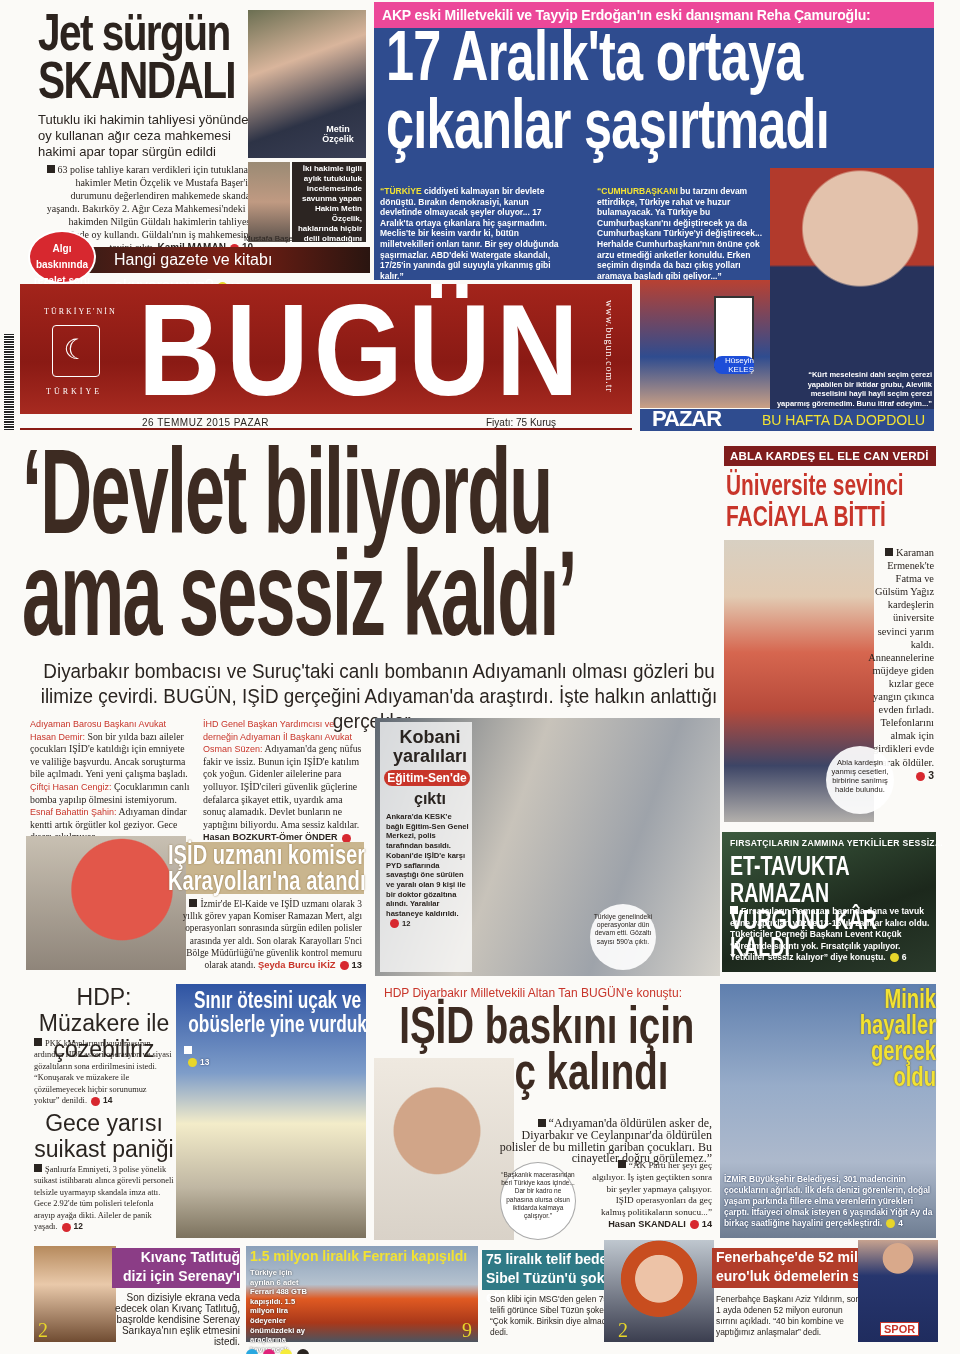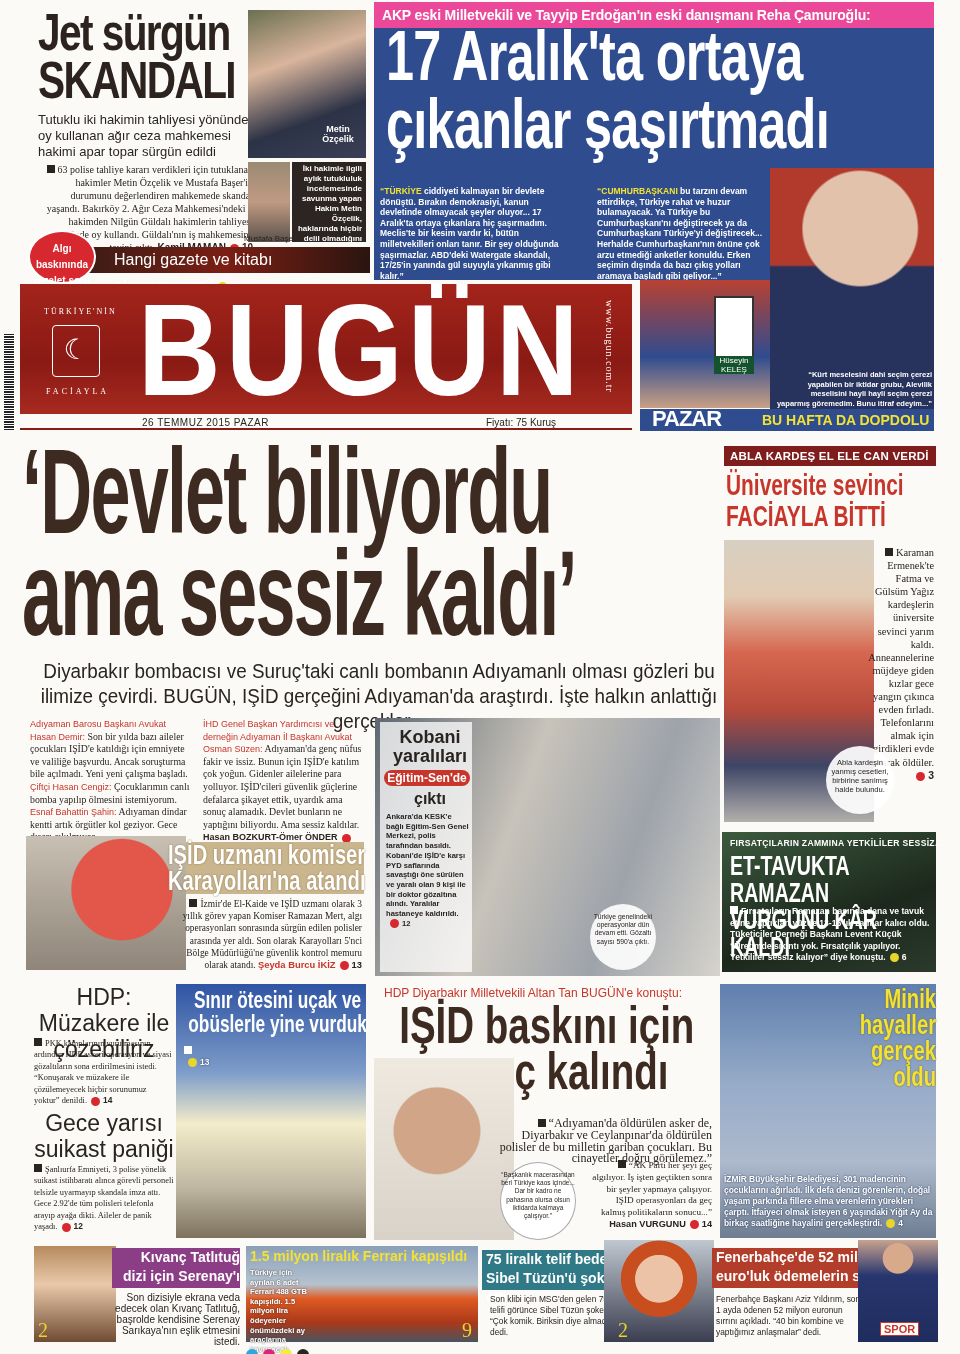--- a/index.html
+++ b/index.html
@@ -28,24 +28,24 @@
   
   #akp-bar { left: 374px; top: 2px; width: 560px; height: 26px; background: #ec4899; color: #fff; font-size: 14px; font-weight: bold; line-height: 26px; padding-left: 8px; letter-spacing: -0.2px; }
   #akp-panel { left: 374px; top: 28px; width: 560px; height: 252px; background: #2f4c8f; }
   #akp-title { left: 386px; top: 22px; color: #fff; font-size: 70px; line-height: 68px; letter-spacing: -1px; transform: scaleX(0.72); width: 760px; }
   #akp-col1 { left: 380px; top: 186px; width: 190px; color: #fff; font-size: 8.5px; line-height: 10.6px; font-weight: bold; }
   #akp-col2 { left: 597px; top: 186px; width: 170px; color: #fff; font-size: 8.5px; line-height: 10.6px; font-weight: bold; }
   .hl { color: #f2e233; }
   #reha-photo { left: 770px; top: 168px; width: 164px; height: 242px; background: radial-gradient(circle at 55% 25%, #e3c2ac 0 28%, transparent 29%), linear-gradient(180deg, #b23a2c 40%, #27335c 41%); }
   #kurt-quote { left: 776px; top: 370px; width: 156px; color: #fff; font-size: 7.5px; line-height: 9.5px; text-align: right; font-weight: bold; }
   #keles-photo { left: 714px; top: 296px; width: 40px; height: 72px; background: #fff; border: 2px solid #333; }
-  #keles-cap { left: 714px; top: 356px; width: 40px; font-size: 8px; text-align: center; color: #fff; background: #14532d; line-height: 9px; }
+  #keles-cap { left: 714px; top: 356px; width: 40px; font-size: 8px; text-align: right; color: #fff; background: #1d4ed8; line-height: 9px; border-radius: 8px; }
   #pazar-bar { left: 640px; top: 409px; width: 294px; height: 22px; background: #2f4c8f; }
   #pazar-word { left: 652px; top: 406px; font-size: 22px; color: #fff; font-weight: bold; letter-spacing: -1px; }
-  #pazar-text { left: 762px; top: 412px; font-size: 14px; color: #f2e233; font-weight: bold; }
+  #pazar-text { left: 762px; top: 412px; font-size: 14px; color: #f2e233; font-weight: normal; }
   #hand-photo { left: 640px; top: 280px; width: 130px; height: 128px; background: linear-gradient(180deg, #b84132, #2f4c8f 60%, #caa085); }
 
   
   #masthead { left: 20px; top: 284px; width: 612px; height: 130px; background: linear-gradient(180deg, #a3241b, #8a1a14 60%, #a72a20); }
   #mast-turkiye { left: 44px; top: 307px; color: #fff; font-size: 8px; letter-spacing: 2px; }
   #mast-gazetesi { left: 46px; top: 387px; color: #fff; font-size: 8px; letter-spacing: 3px; }
   #mast-logo { left: 52px; top: 325px; width: 48px; height: 52px; border: 1.5px solid #fff; border-radius: 4px; color: #fff; font-size: 28px; text-align: center; line-height: 48px; }
   #mast-name { left: 138px; top: 294px; color: #fff; font-size: 130px; line-height: 112px; letter-spacing: 6px; transform: scaleX(0.88); }
   #mast-url { left: 604px; top: 300px; color: #fff; font-size: 10px; writing-mode: vertical-rl; letter-spacing: 1px; }
   #mast-date { left: 142px; top: 417px; font-size: 10px; letter-spacing: 0.5px; }
@@ -173,21 +173,21 @@
 <div class="abs" id="keles-cap">Hüseyin KELEŞ</div>
 <div class="abs" id="kurt-quote">“Kürt meselesini dahi seçim çerezi yapabilen bir iktidar grubu, Alevilik meselisini hayli hayli seçim çerezi yaparmış göremedim. Bunu itiraf edeyim...”</div>
 <div class="abs" id="pazar-bar"></div>
 <div class="abs" id="pazar-word">PAZAR</div>
 <div class="abs" id="pazar-text">BU HAFTA DA DOPDOLU</div>
 
 <div class="abs" id="barcode"></div>
 <div class="abs" id="masthead"></div>
 <div class="abs serif" id="mast-turkiye">TÜRKİYE'NİN</div>
 <div class="abs" id="mast-logo">☾</div>
-<div class="abs serif" id="mast-gazetesi">FACİAYLA</div>
+<div class="abs serif" id="mast-gazetesi">TÜRKİYE</div>
 <div class="abs cond" id="mast-name">BUGÜN</div>
 <div class="abs serif" id="mast-url">www.bugun.com.tr</div>
 <div class="abs" id="mast-date">26 TEMMUZ 2015 PAZAR</div>
 <div class="abs" id="mast-price">Fiyatı: 75 Kuruş</div>
 <div class="abs" id="mast-rule"></div>
 
 <div class="abs cond" id="main-title">
   <div>‘Devlet biliyordu</div>
   <div>ama sessiz kaldı’</div>
 </div>
@@ -261,21 +261,21 @@
 <div class="abs cond" id="isid-title">
   <div>IŞİD baskını için</div>
   <div style="padding-left:60px">geç kalındı</div>
 </div>
 <div class="abs" id="isid-photo"></div>
 <div class="abs serif" id="isid-body1">
   <span class="bullet"></span><span>“Adıyaman'da öldürülen asker de, Diyarbakır ve Ceylanpınar'da öldürülen polisler de bu milletin gariban çocukları. Bu cinayetler doğru görülemez.”</span>
 </div>
 <div class="abs serif" id="isid-body2">
   <span class="bullet"></span><span>“AK Parti her şeyi geç algılıyor. İş işten geçtikten sonra bir şeyler yapmaya çalışıyor. IŞİD operasyonları da geç kalmış politikaların sonucu...”</span>
-  <b style="font-family:'Liberation Sans',sans-serif">Hasan VURGUNU</b><span class="dot"></span><b style="font-family:'Liberation Sans',sans-serif">14</b>
+  <b style="font-family:'Liberation Sans',sans-serif">Hasan SKANDALI</b><span class="dot"></span><b style="font-family:'Liberation Sans',sans-serif">14</b>
 </div>
 <div class="abs" id="isid-circle">“Başkanlık macerasından beri Türkiye kaos içinde... Dar bir kadro ne pahasına olursa olsun iktidarda kalmaya çalışıyor.”</div>
 
 <div class="abs" id="minik-photo"></div>
 <div class="abs cond" id="minik-title">Minik hayaller gerçek oldu</div>
 <div class="abs" id="minik-body">
   <span>İZMİR Büyükşehir Belediyesi, 301 madencinin çocuklarını ağırladı. İlk defa denizi görenlerin, doğal yaşam parkında fillere elma verenlerin yürekleri çarptı. İtfaiyeci olmak isteyen 6 yaşındaki Yiğit Ay da birkaç saatliğine hayalini gerçekleştirdi.</span><span class="dot y"></span><span>4</span>
 </div>
 
 <div class="abs" id="s1-photo">

